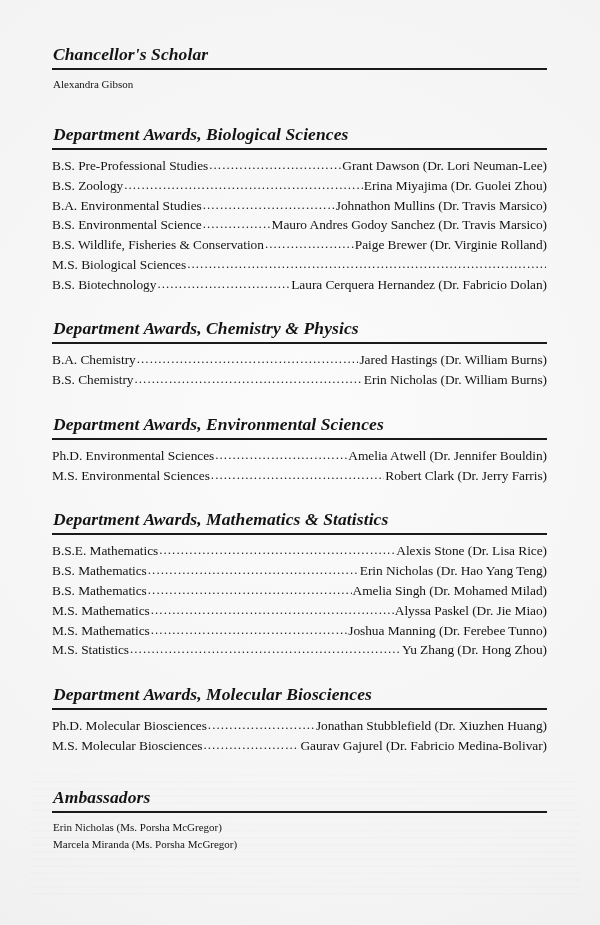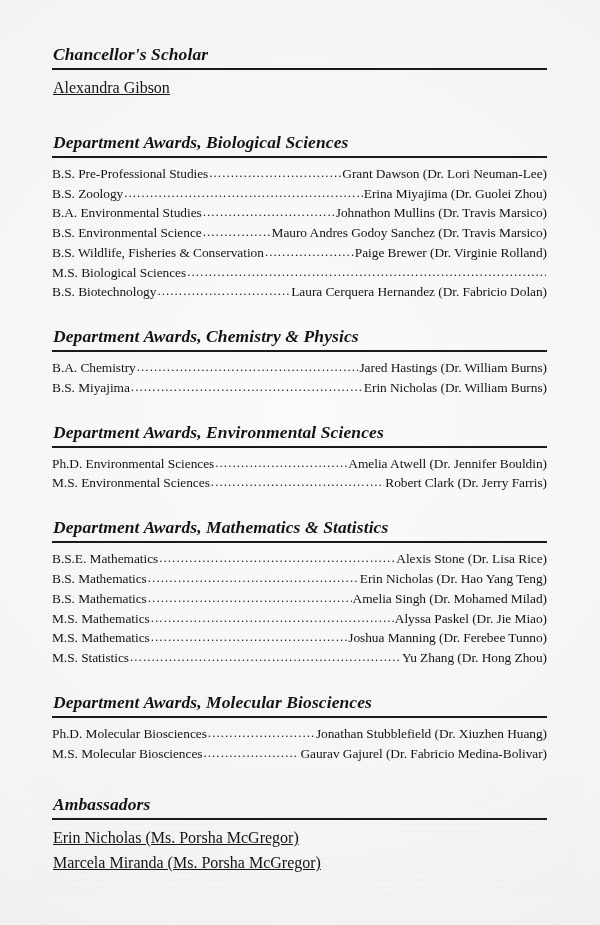--- a/index.html
+++ b/index.html
@@ -69,25 +69,24 @@
     margin: 0 0 6px 0;
     width: 495px;
   }
 
   
   .gap-lg { height: 27px; }
   .gap-md { height: 20px; }
 
   
   .plain-line {
-    font-size: 16px;
+    font-size: 11px;
     line-height: 1.55;
     padding-left: 1px;
     white-space: nowrap;
-    text-decoration: underline;
   }
 
   
   .award-row {
     display: flex;
     align-items: baseline;
     font-size: 13.4px;
     line-height: 1.475;
     white-space: nowrap;
     width: 495px;
@@ -175,21 +174,21 @@
   <div class="section">
     <div class="section-title">Department Awards, Chemistry &amp; Physics</div>
     <div class="rule"></div>
 
     <div class="award-row">
       <span class="award-label">B.A. Chemistry</span>
       <span class="leader"></span>
       <span class="award-name">Jared Hastings (Dr. William Burns)</span>
     </div>
     <div class="award-row">
-      <span class="award-label">B.S. Miyajima</span>
+      <span class="award-label">B.S. Chemistry</span>
       <span class="leader"></span>
       <span class="award-name">Erin Nicholas (Dr. William Burns)</span>
     </div>
   </div>
 
   <div class="gap-md"></div>
 
   <div class="section">
     <div class="section-title">Department Awards, Environmental Sciences</div>
     <div class="rule"></div>

